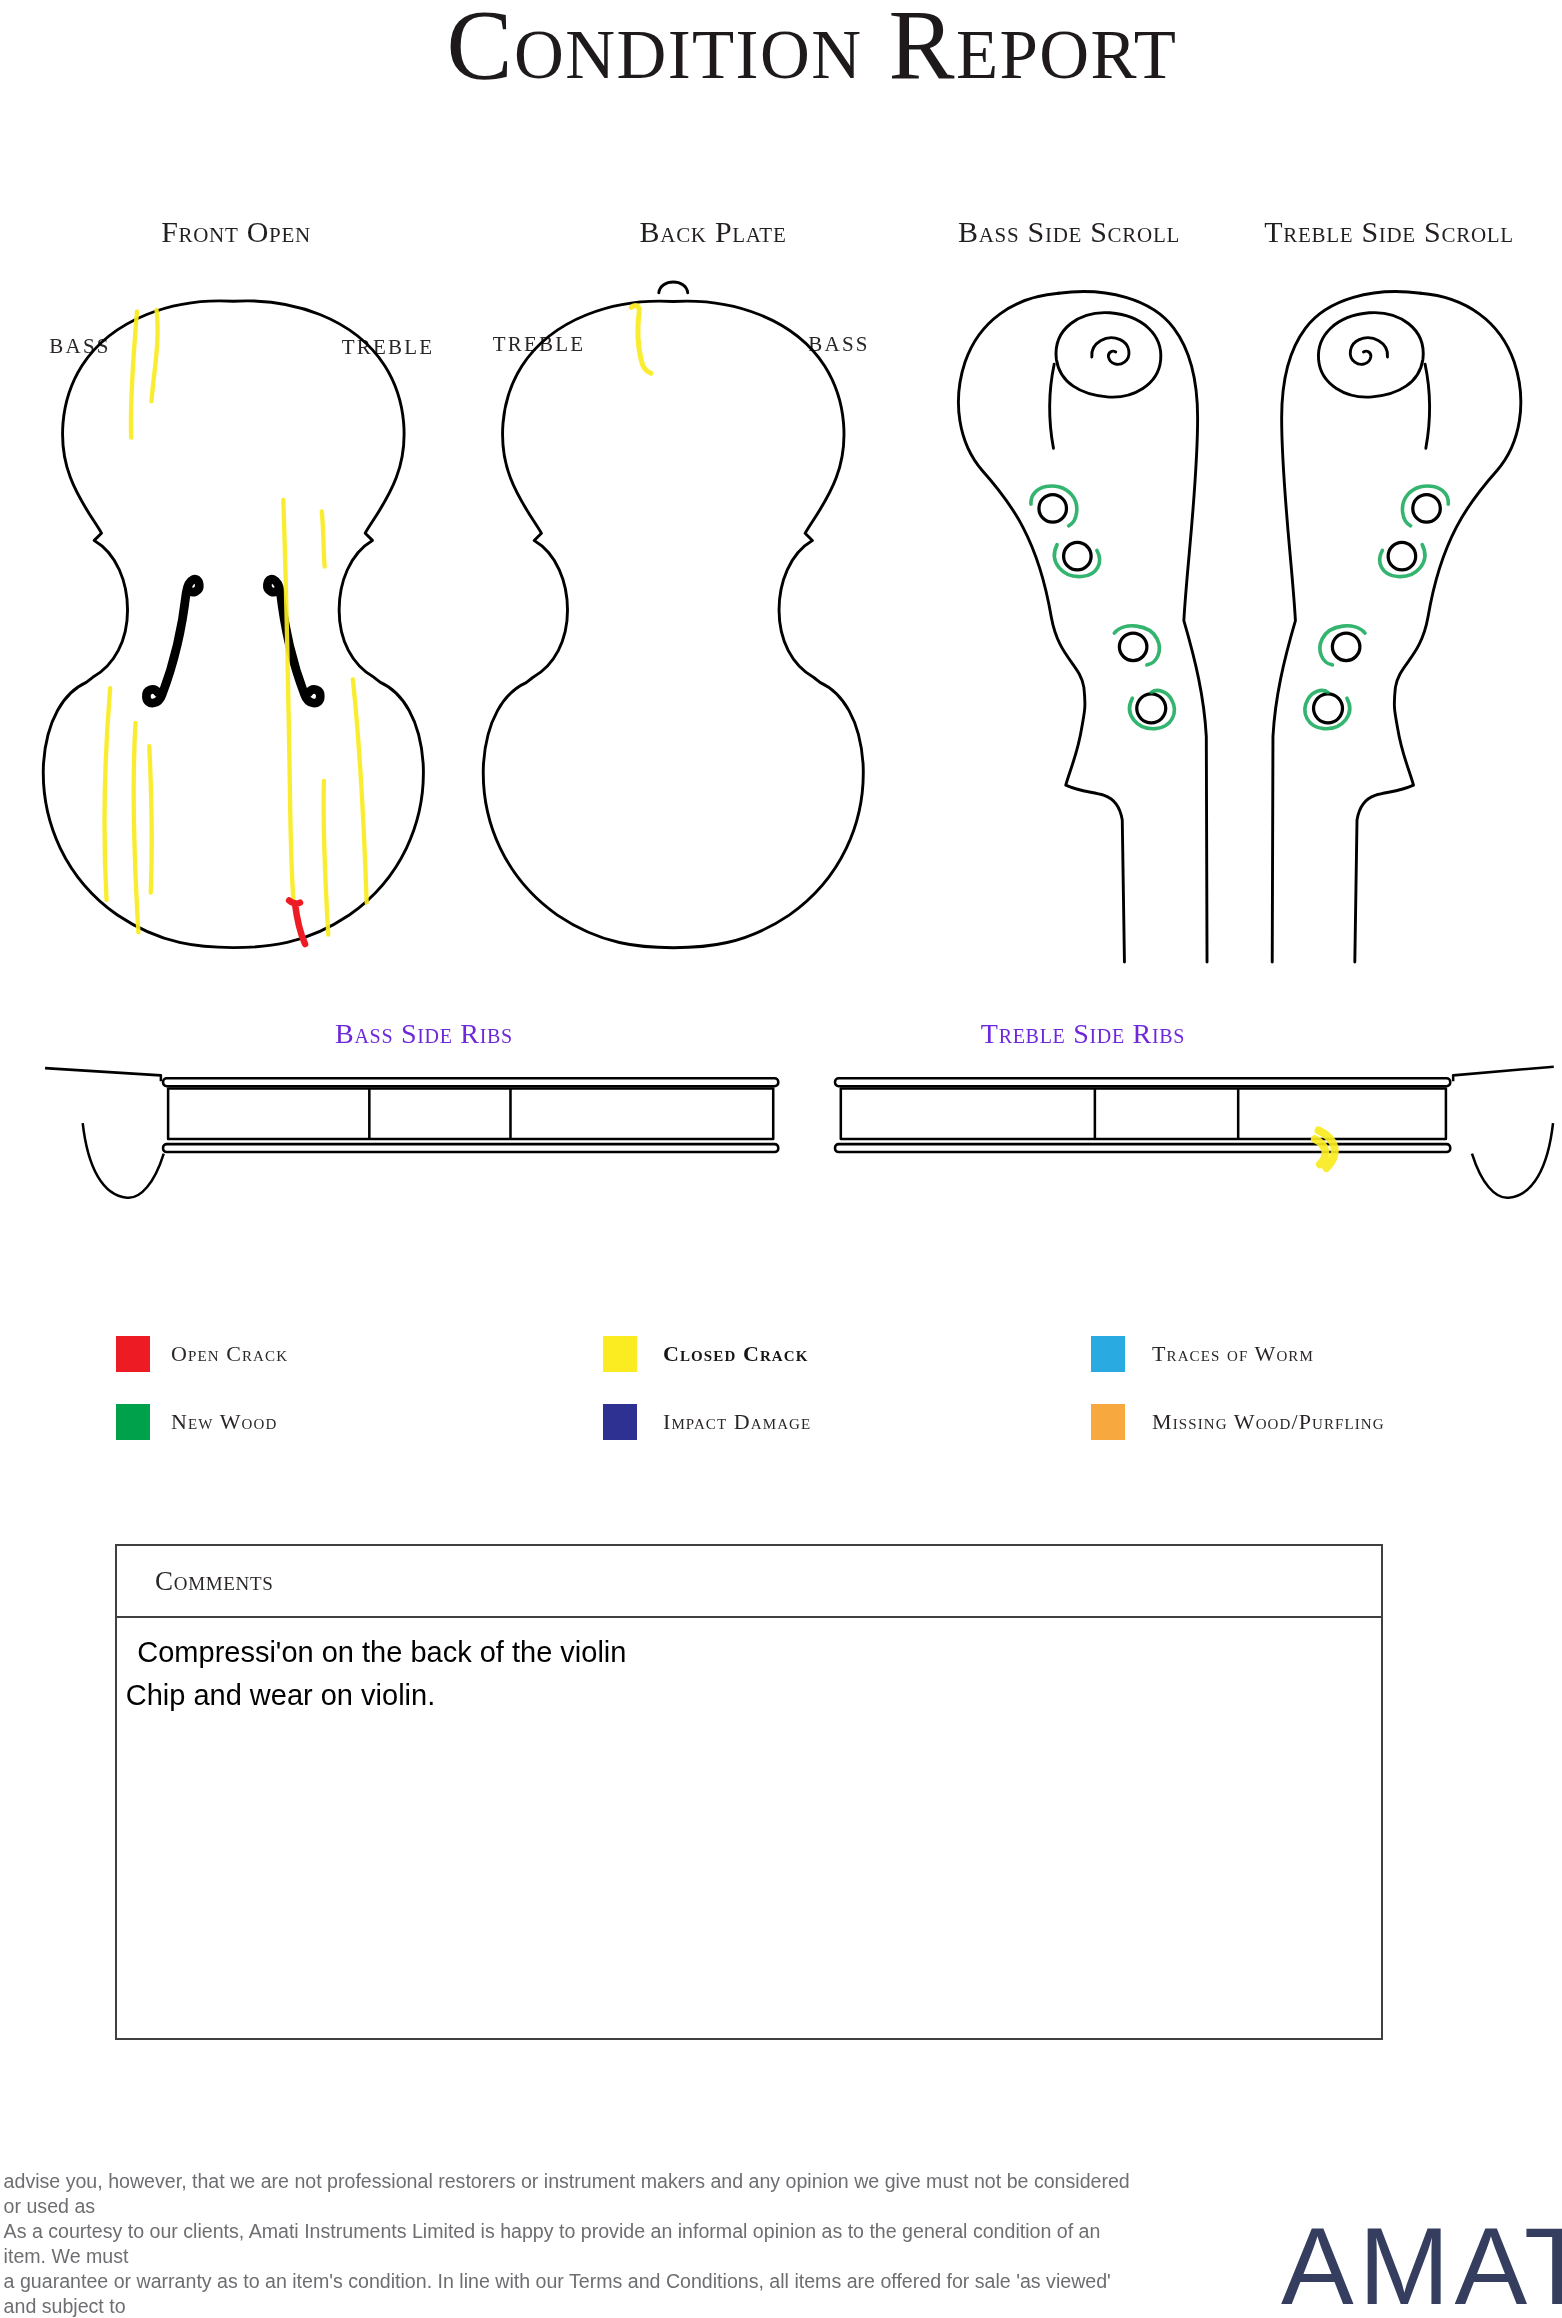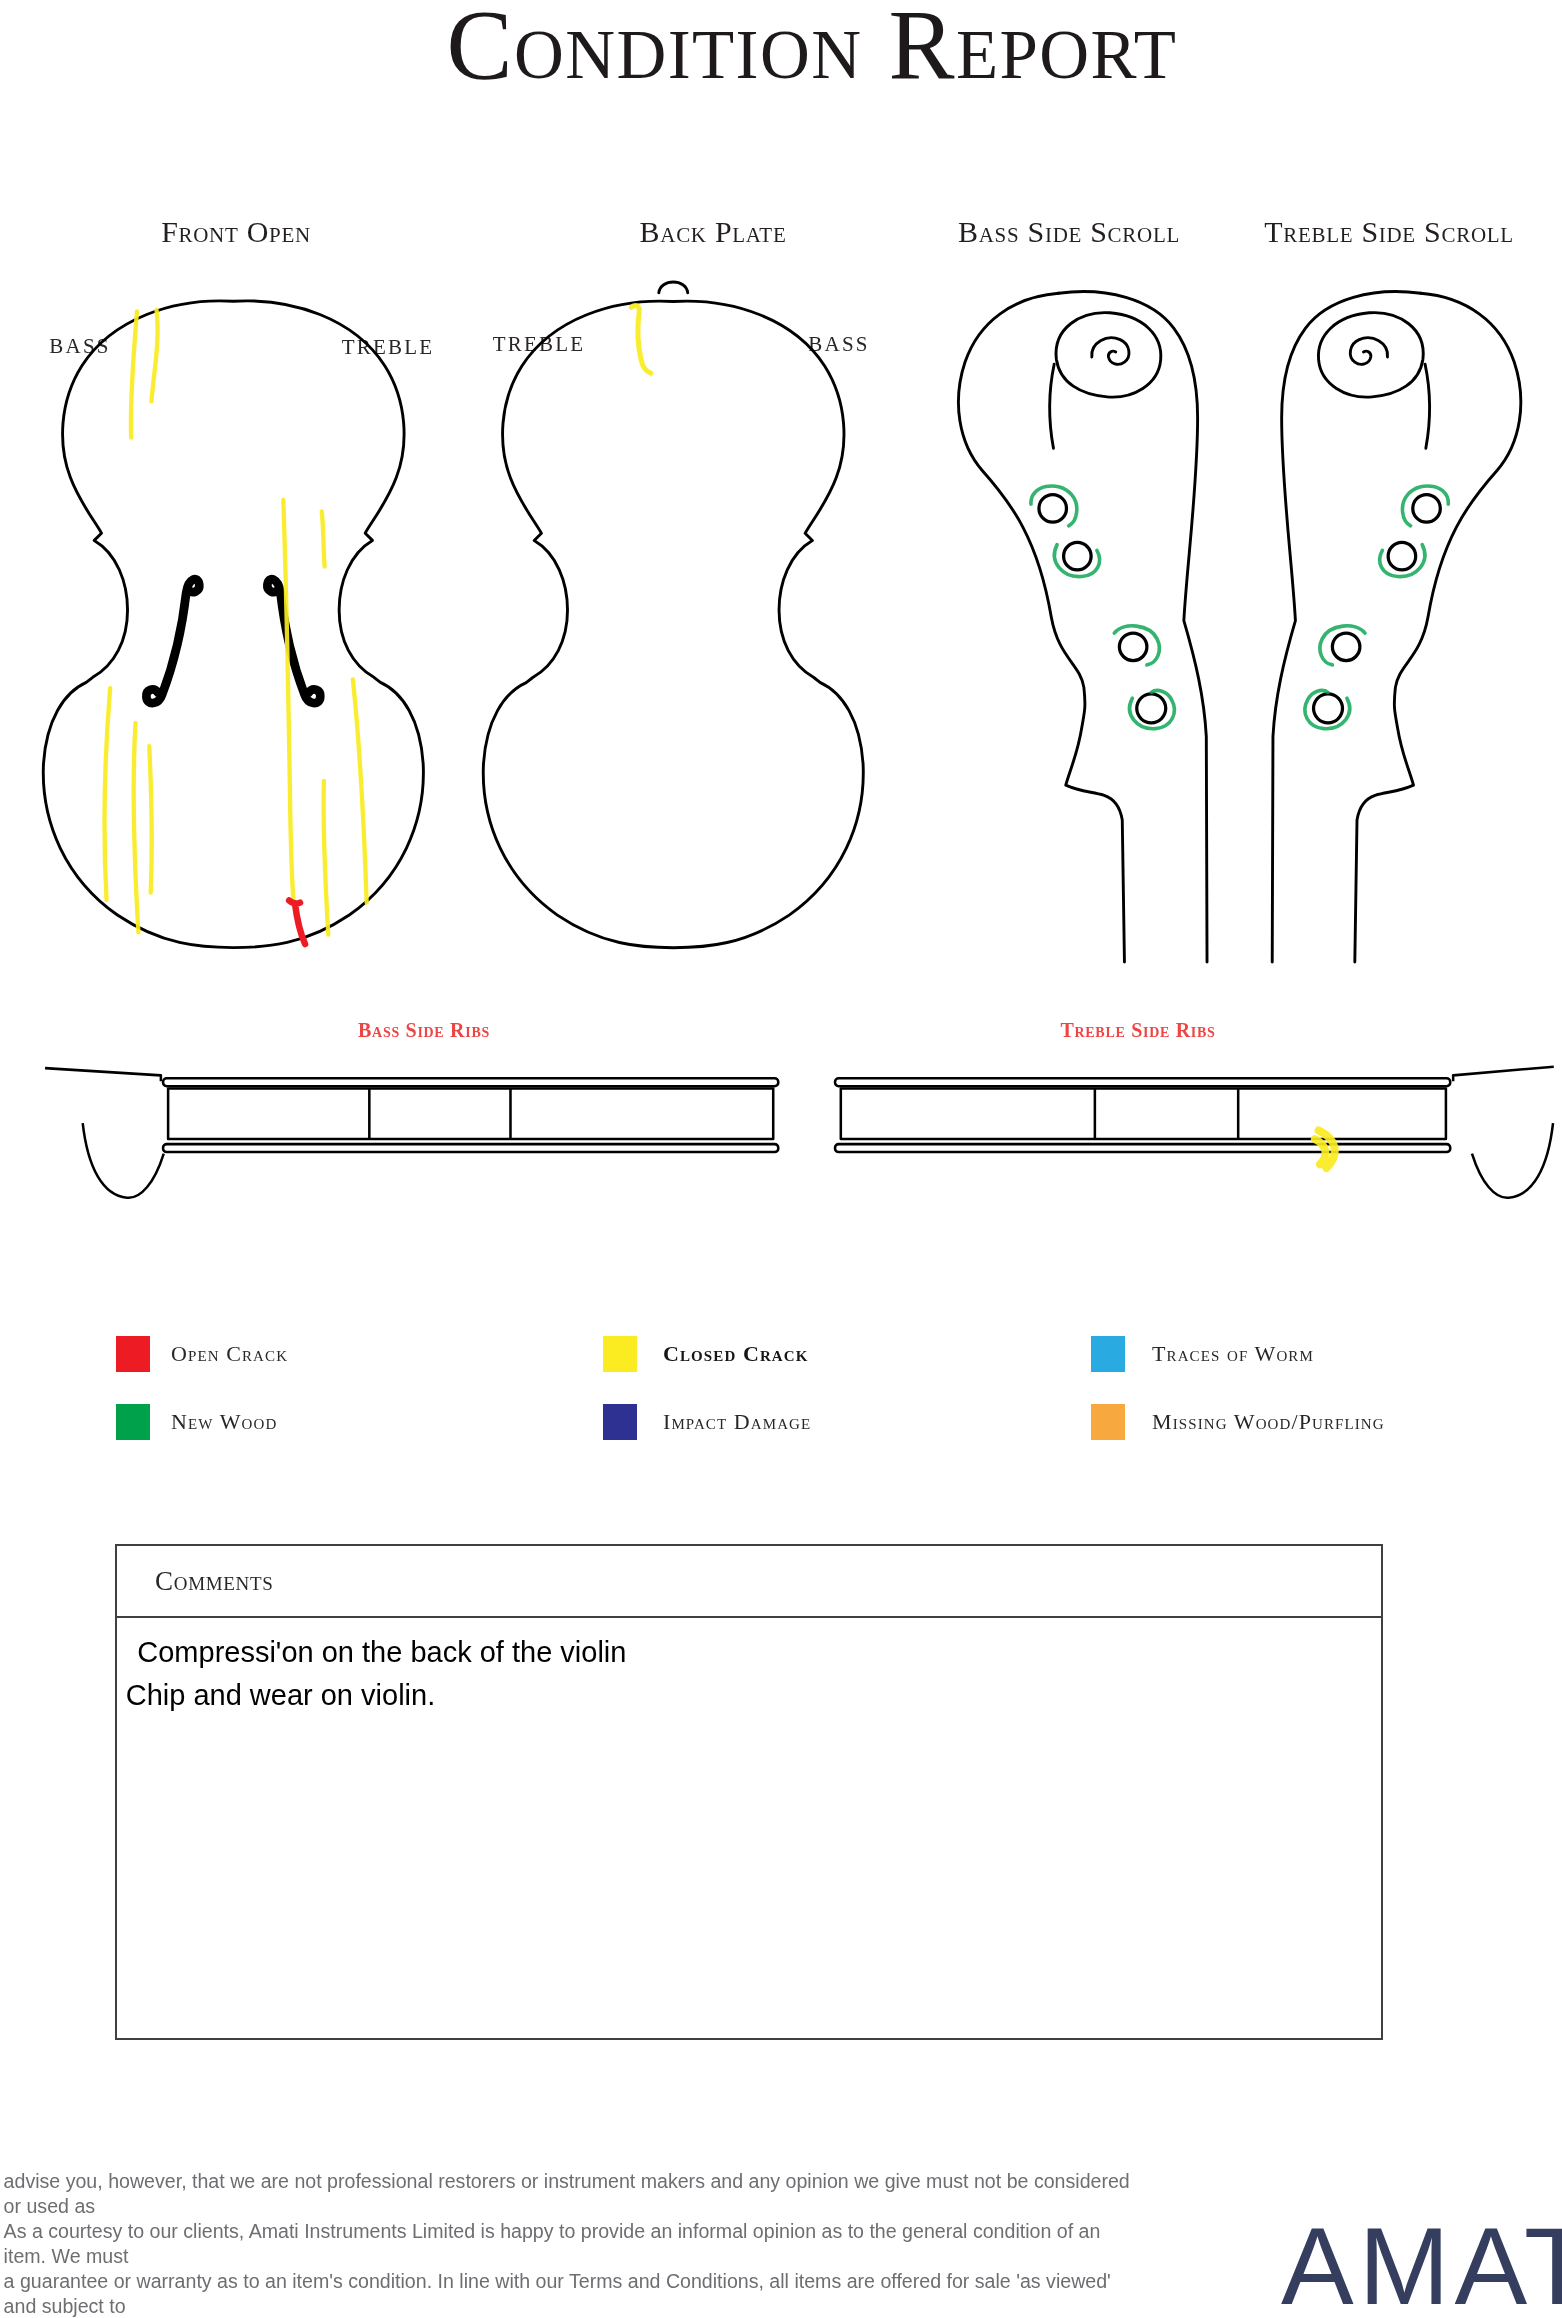--- a/index.html
+++ b/index.html
@@ -21,23 +21,23 @@
     color:#1e1a1b;white-space:nowrap;
   }
   .sec-h{
     top:215px;
     font-size:30px;line-height:1.1;
     font-variant:small-caps;letter-spacing:0.7px;
     white-space:nowrap;color:#231f20;
   }
   .ribs-h{
     top:1019px;
-    font-size:20px;line-height:1.1;
+    font-size:28px;line-height:1.1;
     font-variant:small-caps;letter-spacing:0.7px;
-    white-space:nowrap;color:#ef4444;font-weight:bold;
+    white-space:nowrap;color:#6d28d9;
   }
   .side-lab{
     font-size:21px;letter-spacing:2.2px;line-height:1.1;
     color:#2a2627;white-space:nowrap;
   }
   
   svg{position:absolute;overflow:visible;}
   .ln{fill:none;stroke:#000;stroke-width:4;stroke-linecap:round;stroke-linejoin:round;}
   .ln35{fill:none;stroke:#000;stroke-width:3.5;stroke-linejoin:round;}
   .fhole{fill:none;stroke:#000;stroke-width:12;stroke-linecap:round;}
@@ -160,21 +160,21 @@
   </defs>
   <g transform="translate(10,5)">
       <use href="#scroll"></use>
     </g>
   <g transform="translate(830,5) scale(-1,1)">
       <use href="#scroll"></use>
     </g>
 </svg>
 
 <div class="abs ctr ribs-h" style="left:424px">Bass Side Ribs</div>
-<div class="abs ctr ribs-h" style="left:1138px">Treble Side Ribs</div>
+<div class="abs ctr ribs-h" style="left:1083px">Treble Side Ribs</div>
 
 <svg style="left:36px;top:1058px" width="768" height="152" viewBox="50 1460 1060 210">
   <path class="ln35" d="M 62,1474 L 222,1484 L 222,1492 M 114,1550 C 121,1612 142,1650 175,1653 C 194,1655 213,1633 226,1592"></path>
   <rect class="ln35" x="225" y="1488" width="850" height="11" rx="5"></rect>
   <rect class="ln35" x="225" y="1579" width="850" height="11" rx="5"></rect>
   <rect class="ln35" x="232" y="1502" width="836" height="70"></rect>
   <path class="ln35" d="M 510,1502 L 510,1572 M 705,1502 L 705,1572"></path>
 </svg>
 
 <svg style="left:797px;top:1058px" width="768" height="152" viewBox="1100 1460 1060 210">

